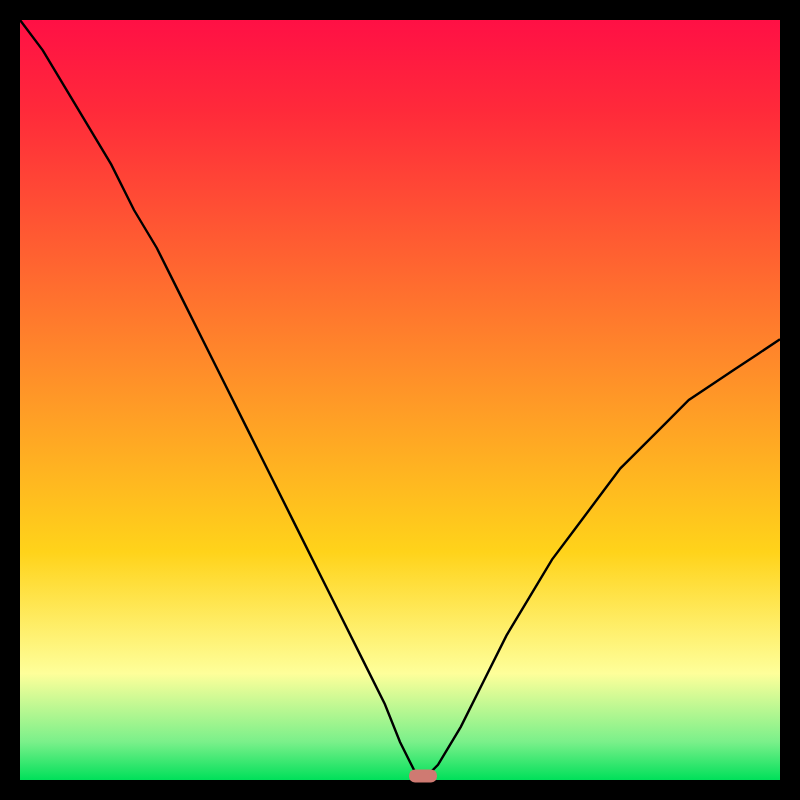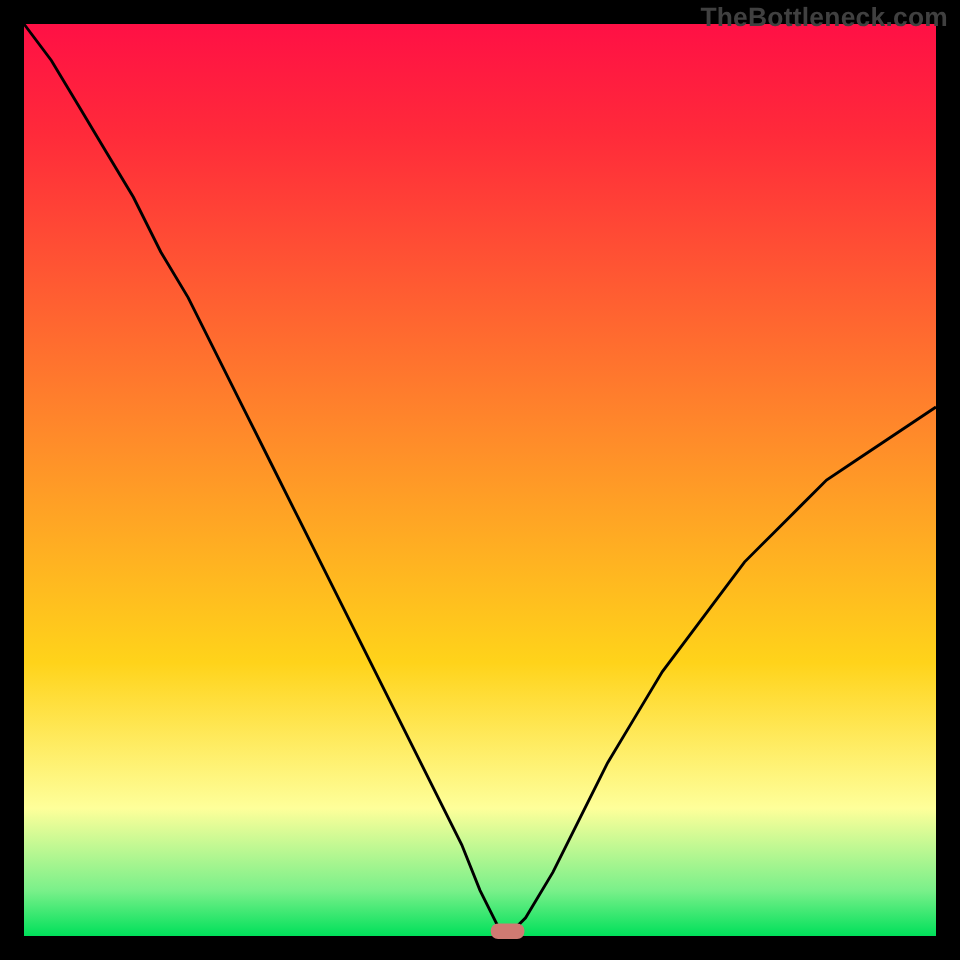--- a/index.html
+++ b/index.html
@@ -70,15 +70,14 @@
   <div class="plot-area" id="plot">
 
     <svg class="curve" id="curve-svg" viewBox="0 0 760 760" preserveAspectRatio="none">
       <path id="curve-path" d="M0.0 0.0 L22.8 30.4 L45.6 68.4 L68.4 106.4 L91.2 144.4 L114.0 190.0 L136.8 228.0 L159.6 273.6 L182.4 319.2 L205.2 364.8 L228.0 410.4 L250.8 456.0 L273.6 501.6 L296.4 547.2 L319.2 592.8 L342.0 638.4 L364.8 684.0 L380.0 722.0 L395.2 752.4 L402.8 760.0 L418.0 744.8 L440.8 706.8 L463.6 661.2 L486.4 615.6 L509.2 577.6 L532.0 539.6 L554.8 509.2 L577.6 478.8 L600.4 448.4 L623.2 425.6 L646.0 402.8 L668.8 380.0 L691.6 364.8 L714.4 349.6 L737.2 334.4 L760.0 319.2" fill="none" stroke-width="2.4" stroke="#000000"></path>
     </svg>
 
     <div class="marker" id="min-marker" style="left: 402.8px; top: 756px;"></div>
 
   </div>
 
-  <div class="watermark">TheBottleneck.com</div>
 
 </div>
 
 </body></html>

